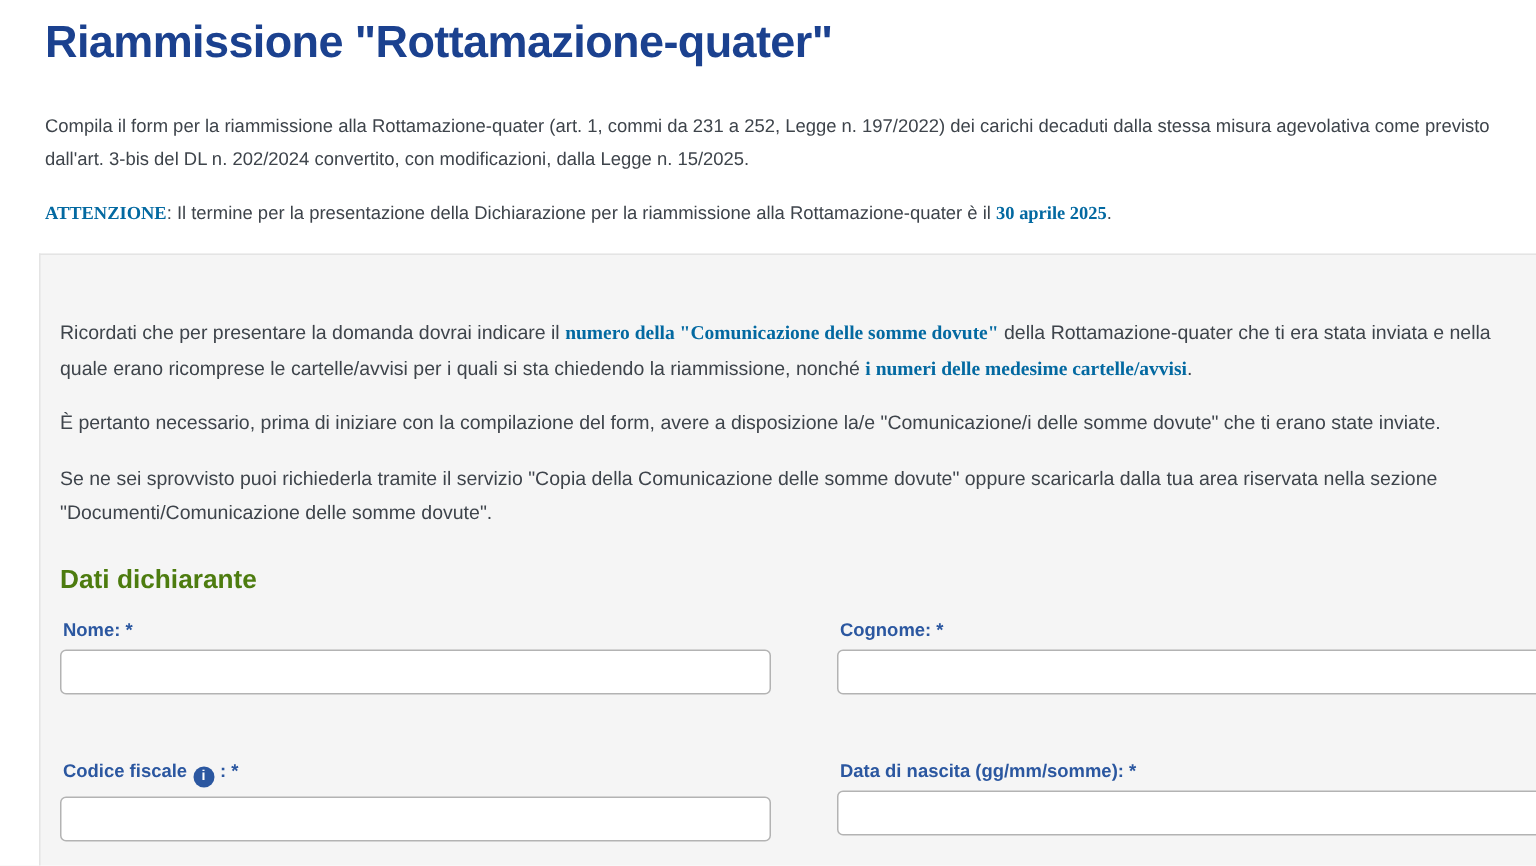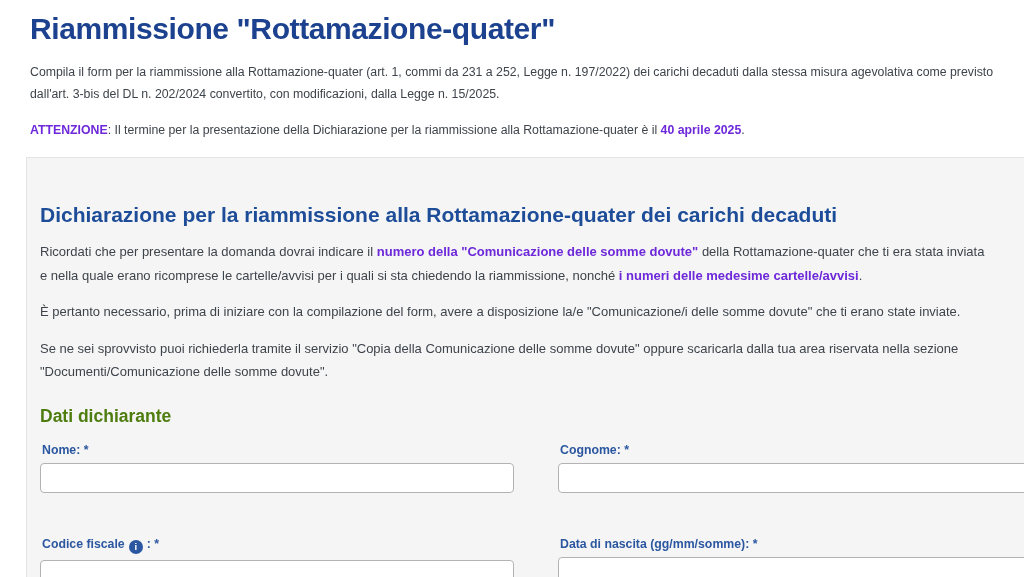--- a/index.html
+++ b/index.html
@@ -9,28 +9,28 @@
     background: #ffffff;
     font-family: "Liberation Sans", sans-serif;
     color: #3e444b;
   }
   .page-title {
     margin: 12px 30px 0 30px;
     font-size: 30px; font-weight: 700;
     color: #1b418f; letter-spacing: -0.4px;
   }
   .intro-par {
-    margin: 16px 30px 0 30px; max-width: 978px;
+    margin: 28px 30px 0 30px; max-width: 978px;
     font-size: 12.3px; line-height: 1.78; color: #3e444b;
   }
   .attention-par {
     margin: 15px 30px 0 30px; max-width: 978px;
     font-size: 12.3px; line-height: 1.6; color: #3e444b;
   }
-  .attention-par strong, .note-line strong, .body-par strong { color: #6d28d9; }
+  .attention-par strong, .note-line strong, .body-par strong { color: #0369a1; font-family: Liberation Serif, serif; }
   .panel {
     margin: 17px 0 0 26px;
     background: #f5f5f5;
     border: 1px solid #e4e4e4; border-right: none;
     padding: 27px 18px 60px 13px;
     min-height: 620px;
   }
   .note-line { margin: 0 0 0 1px; font-size: 12px; color: #3e444b; }
   .panel-heading {
     margin: 18px 0 0 0;
@@ -74,26 +74,25 @@
 </style>
 </head>
 <body>
 
 <div>
 
   <h1 class="page-title">Riammissione "Rottamazione-quater"</h1>
 
   <p class="intro-par">Compila il form per la riammissione alla Rottamazione-quater (art. 1, commi da 231 a 252, Legge n. 197/2022) dei carichi decaduti dalla stessa misura agevolativa come previsto dall'art. 3-bis del DL n. 202/2024 convertito, con modificazioni, dalla Legge n. 15/2025.</p>
 
-  <p class="attention-par"><strong>ATTENZIONE</strong><span>: Il termine per la presentazione della Dichiarazione per la riammissione alla Rottamazione-quater è il </span><strong>40 aprile 2025</strong><span>.</span></p>
+  <p class="attention-par"><strong>ATTENZIONE</strong><span>: Il termine per la presentazione della Dichiarazione per la riammissione alla Rottamazione-quater è il </span><strong>30 aprile 2025</strong><span>.</span></p>
 
   <section class="panel">
 
 
-    <h2 class="panel-heading">Dichiarazione per la riammissione alla Rottamazione-quater dei carichi decaduti</h2>
 
     <p class="body-par"><span>Ricordati che per presentare la domanda dovrai indicare il </span><strong>numero della "Comunicazione delle somme dovute"</strong><span> della Rottamazione-quater che ti era stata inviata e nella quale erano ricomprese le cartelle/avvisi per i quali si sta chiedendo la riammissione, nonché </span><strong>i numeri delle medesime cartelle/avvisi</strong><span>.</span></p>
 
     <p class="body-par">È pertanto necessario, prima di iniziare con la compilazione del form, avere a disposizione la/e "Comunicazione/i delle somme dovute" che ti erano state inviate.</p>
 
     <p class="body-par">Se ne sei sprovvisto puoi richiederla tramite il servizio "Copia della Comunicazione delle somme dovute" oppure scaricarla dalla tua area riservata nella sezione "Documenti/Comunicazione delle somme dovute".</p>
 
     <h3 class="section-heading">Dati dichiarante</h3>
 
     <div class="form-grid">

